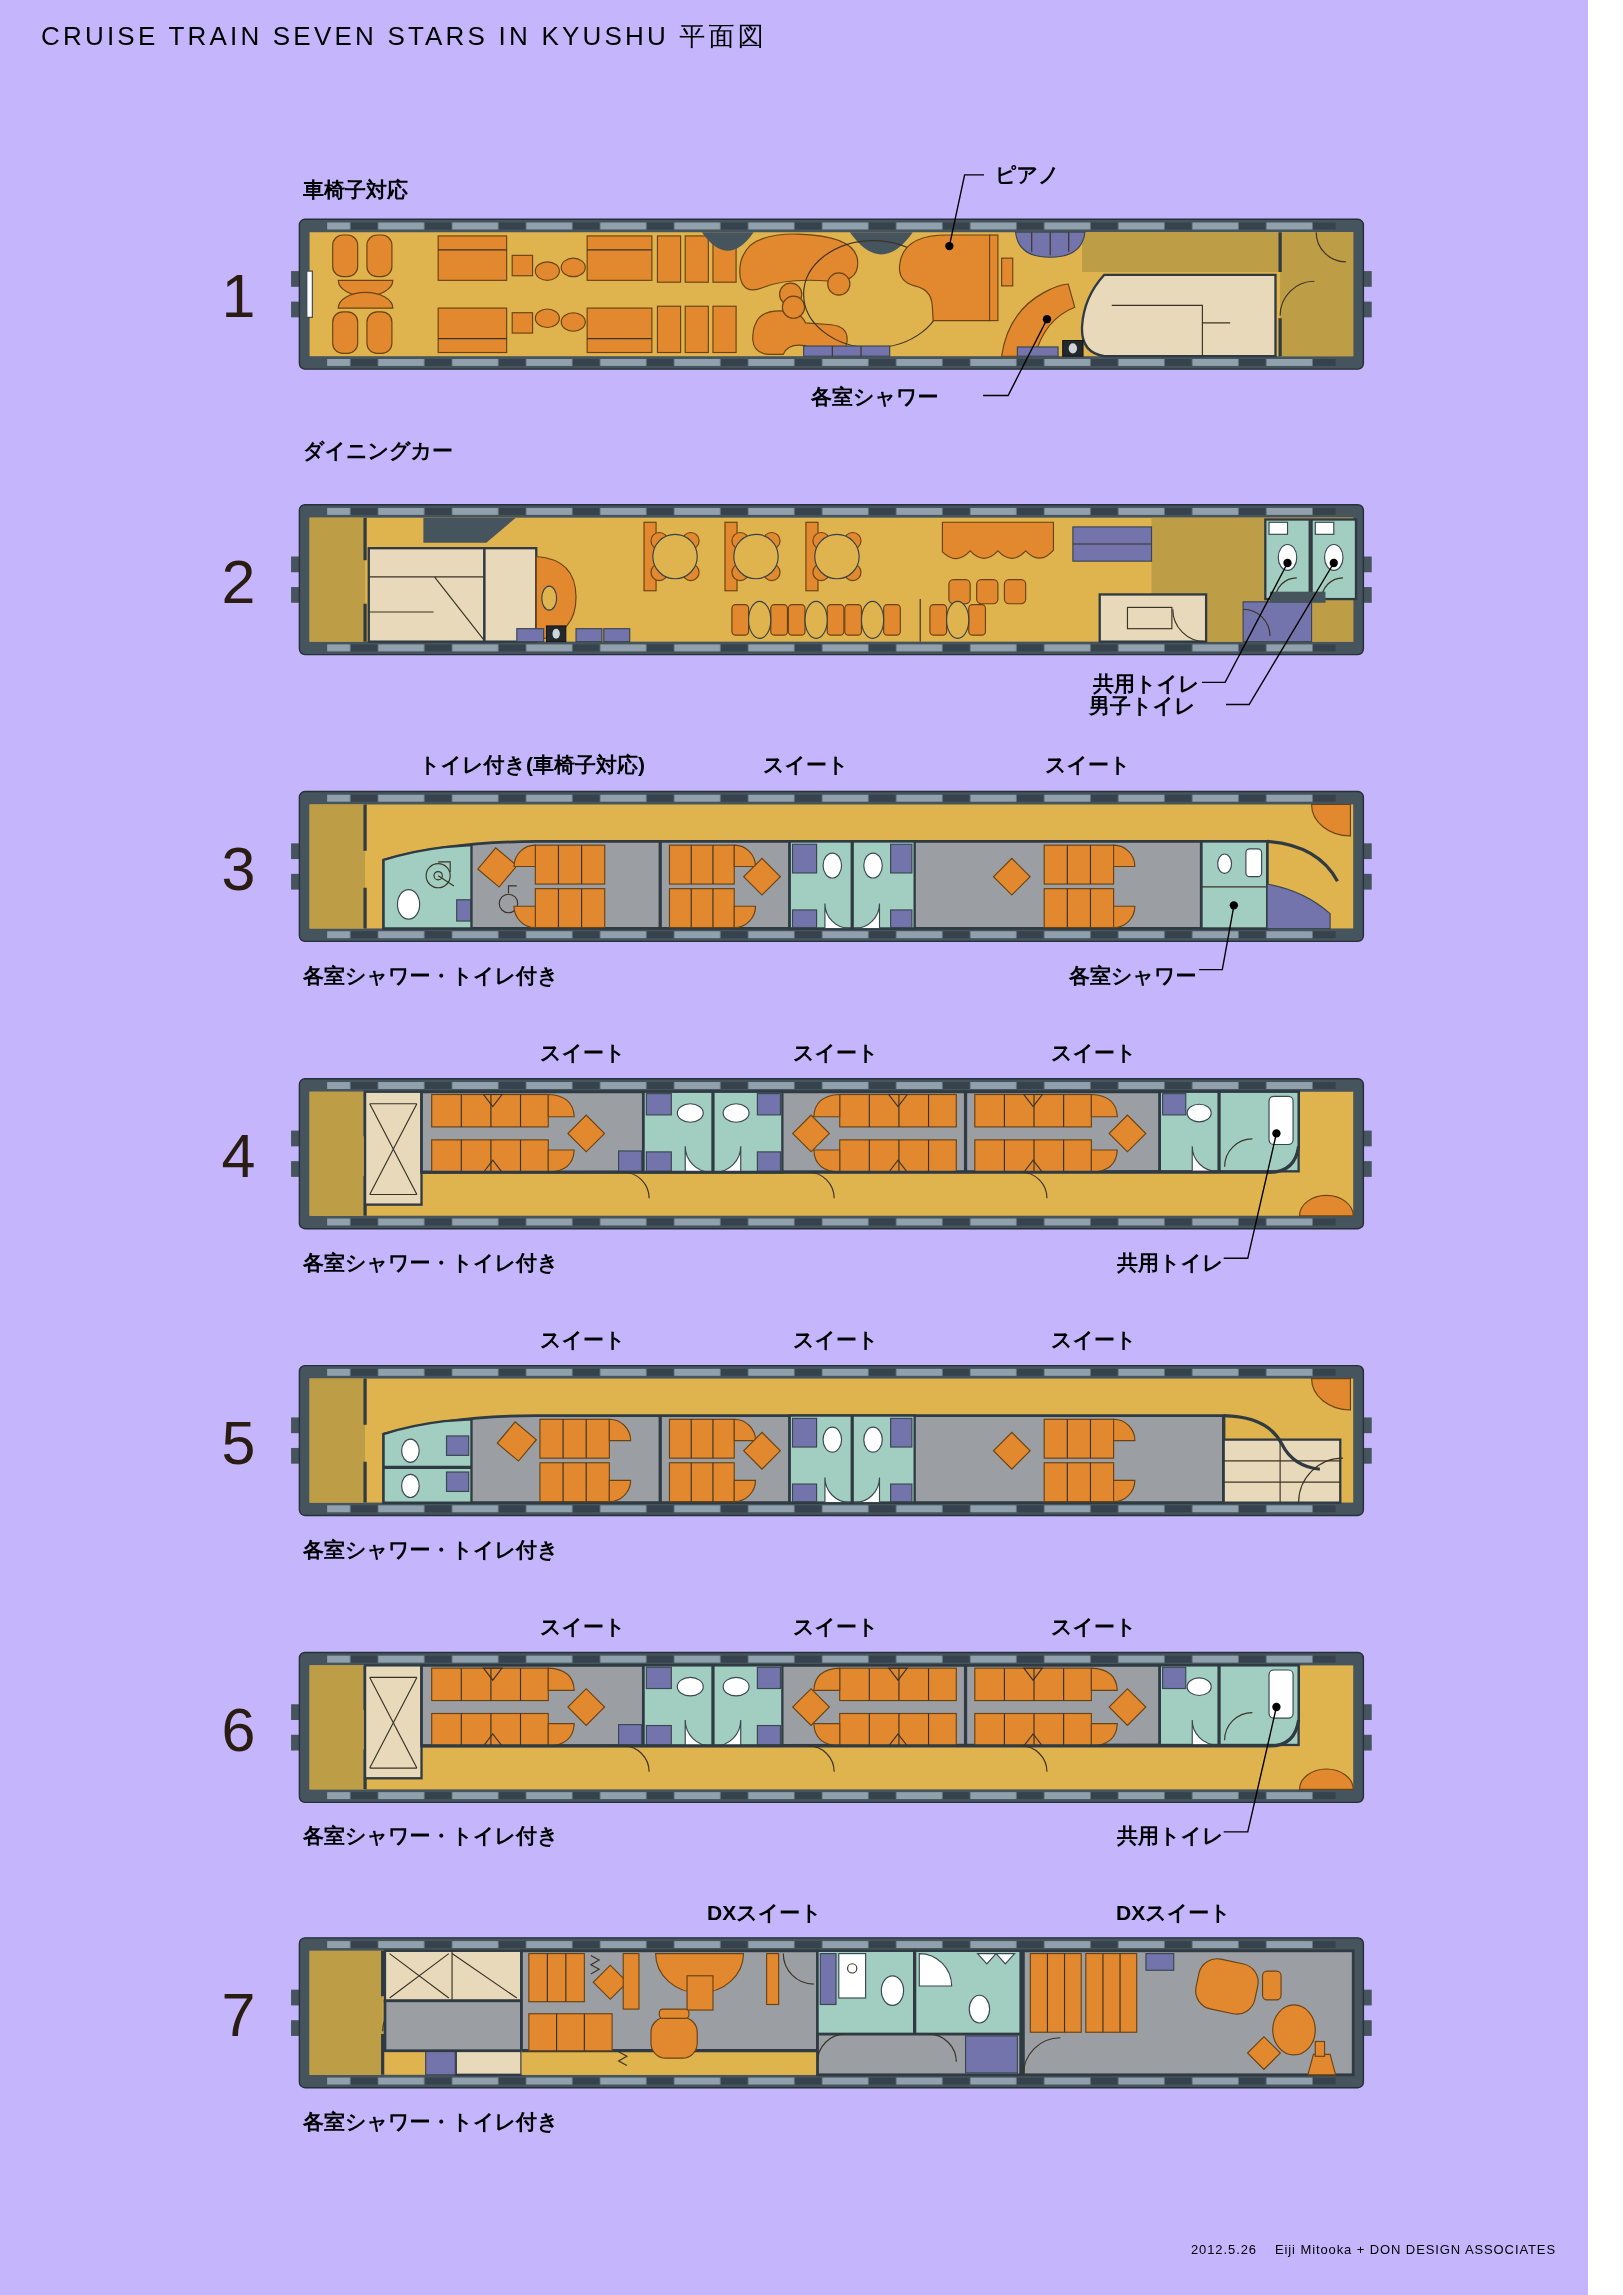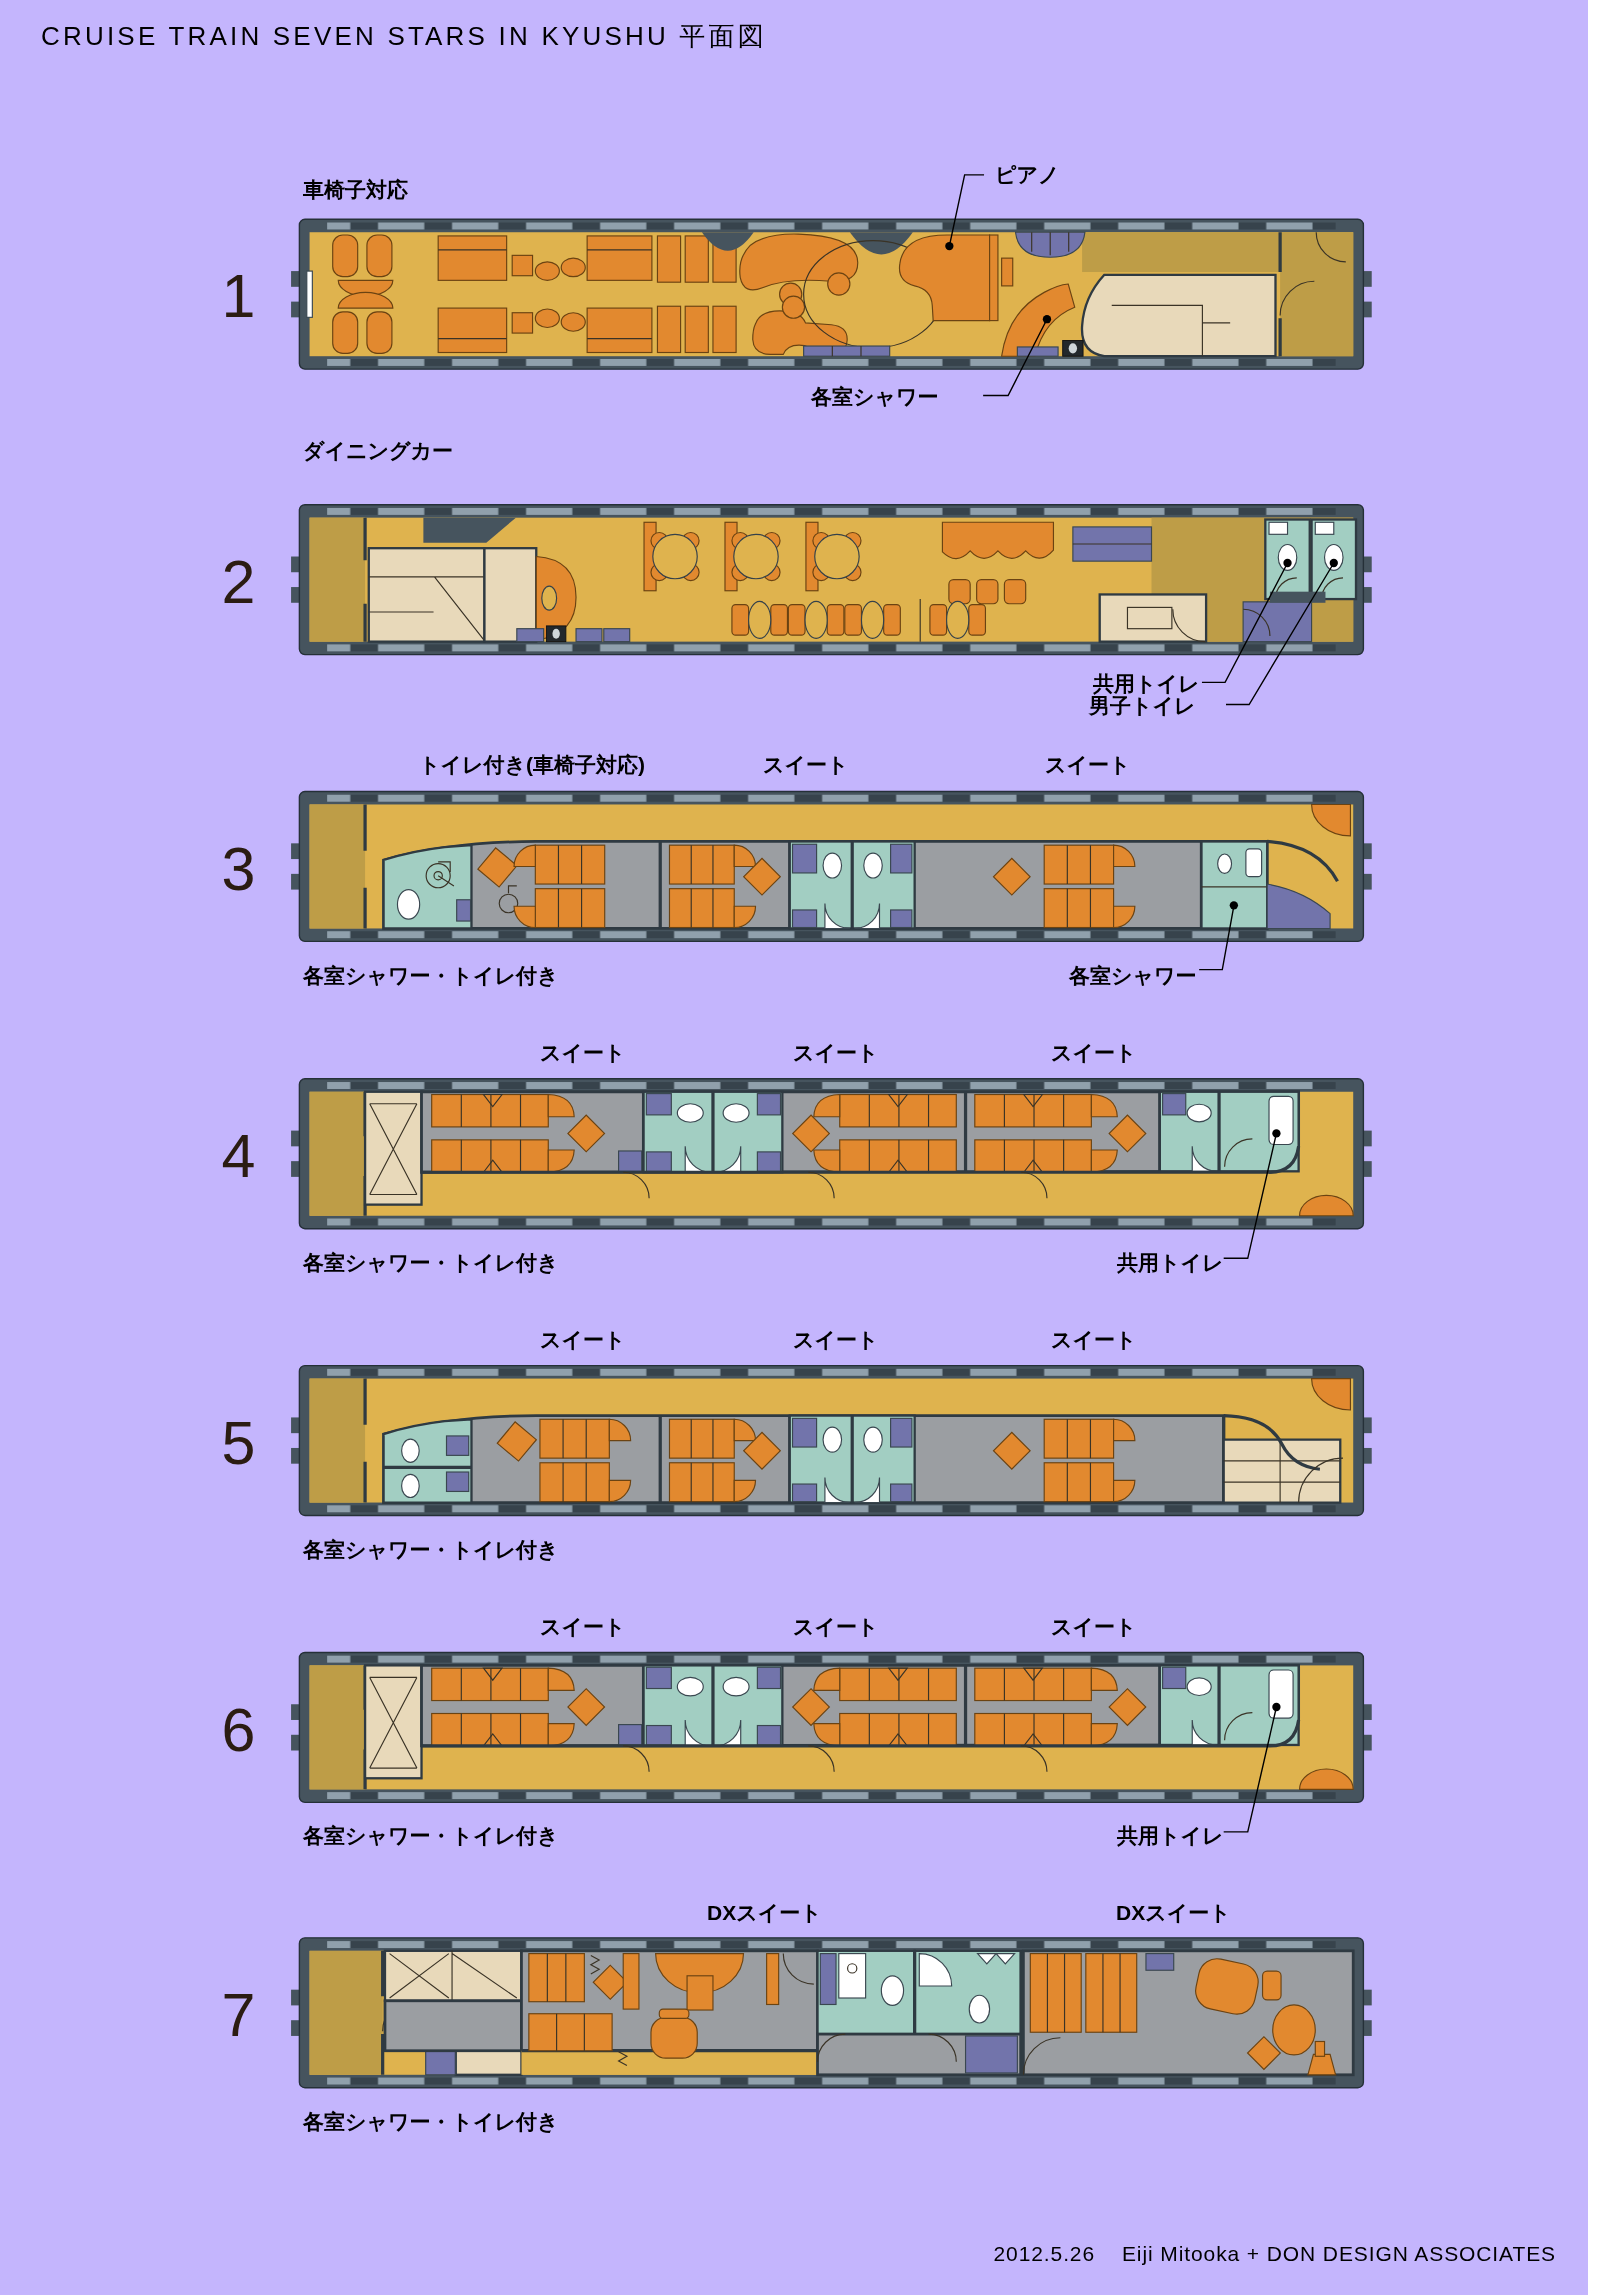--- a/index.html
+++ b/index.html
@@ -2,21 +2,21 @@
 <html style="font-size:7.4px"><head>
 <meta charset="utf-8">
 <style>
   html,body{margin:0;padding:0;background:#ffffff;}
   .page{position:relative;width:1588px;height:2295px;background:#c4b5fd;overflow:hidden;
         font-family:"Liberation Sans","DejaVu Sans",sans-serif;}
   .plans{position:absolute;left:0;top:0;width:1623px;height:2295px;}
   .lbl{position:absolute;color:#000;font-weight:700;font-size:21px;white-space:pre;line-height:1.1;}
   .title{position:absolute;left:41px;top:19.4px;font-size:26px;font-weight:400;letter-spacing:3.2px;color:#000;white-space:pre;}
   .carnum{position:absolute;left:204px;width:69px;text-align:center;font-size:61px;font-weight:400;color:#2b1c12;}
-  .footer{position:absolute;right:32px;top:2242px;font-size:21px;font-weight:400;letter-spacing:0.9px;color:#000;white-space:pre;}
+  .footer{position:absolute;right:32px;top:2242px;font-size:13px;font-weight:400;letter-spacing:0.9px;color:#000;white-space:pre;}
   
   .o{fill:#E2892F;stroke:#6b4312;stroke-width:2.5px}
   .w{fill:#ffffff;stroke:#3a4750;stroke-width:2.5px}
   .t{fill:#A2CEC2;stroke:#2F3A42;stroke-width:5px}
   .p{fill:#7274AB;stroke:#3a4750;stroke-width:2.5px}
   .b{fill:#E8D9BA;stroke:#2F3A42;stroke-width:5px}
   .g{fill:#9B9EA2;stroke:#2F3A42;stroke-width:6px}
   .k{fill:#BE9D47}
   .gold{fill:#DFB34E}
   .gs{fill:#DFB34E;stroke:#35414a;stroke-width:2.5px}

